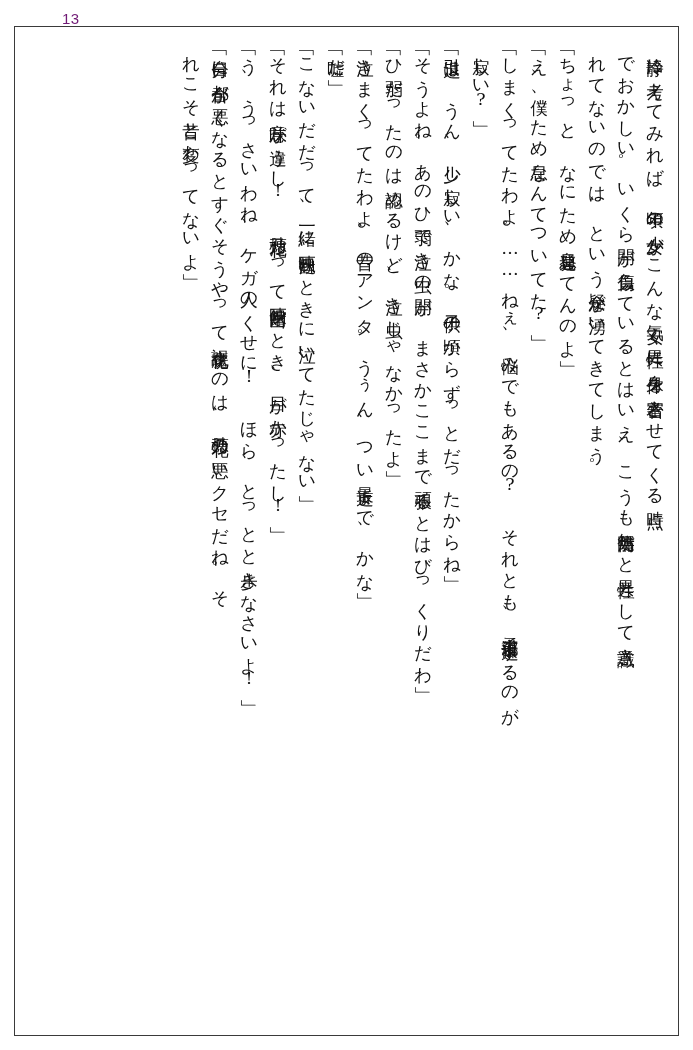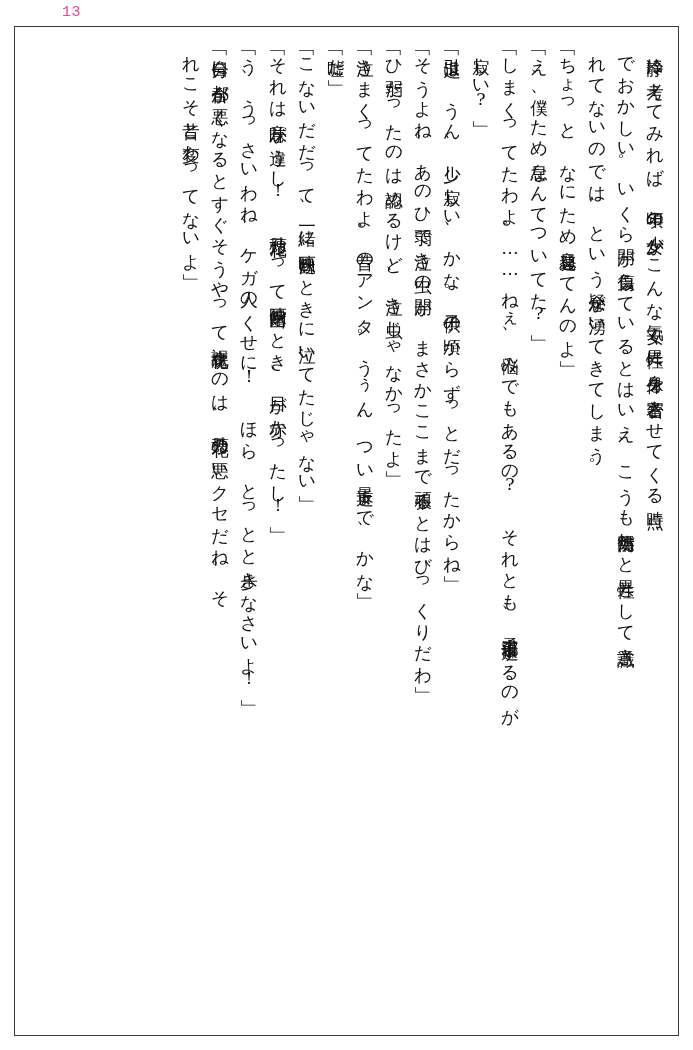--- a/index.html
+++ b/index.html
@@ -26,25 +26,25 @@
     left: 14px;
     top: 26px;
     width: 665px;
     height: 1010px;
     border: 1px solid #3a3a3a;
     box-sizing: border-box;
   }
   .page-number {
     position: absolute;
     left: 62px;
-    top: 4px;
+    top: 10px;
     font-size: 15px;
     letter-spacing: 0.5px;
-    color: #ec4899;
-    font-family: Liberation Mono, monospace;
+    color: #701a75;
+    font-family: Liberation Sans, sans-serif;
   }
   .text-body {
     position: absolute;
     left: 24px;
     top: 44px;
     width: 645px;
     height: 972px;
     box-sizing: border-box;
     display: flex;
     flex-direction: row-reverse;

